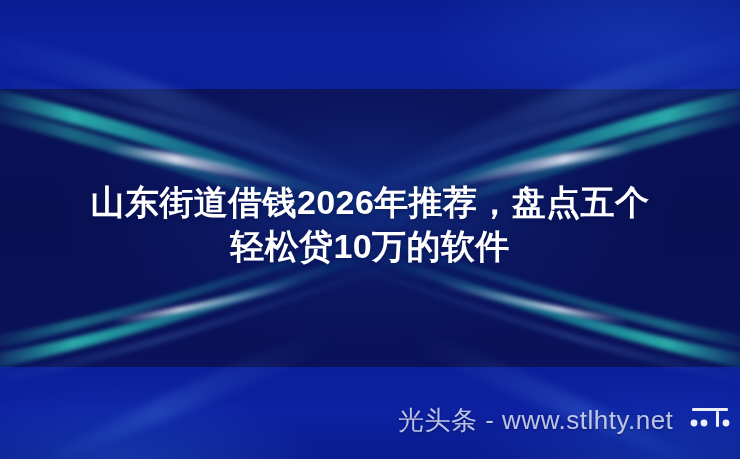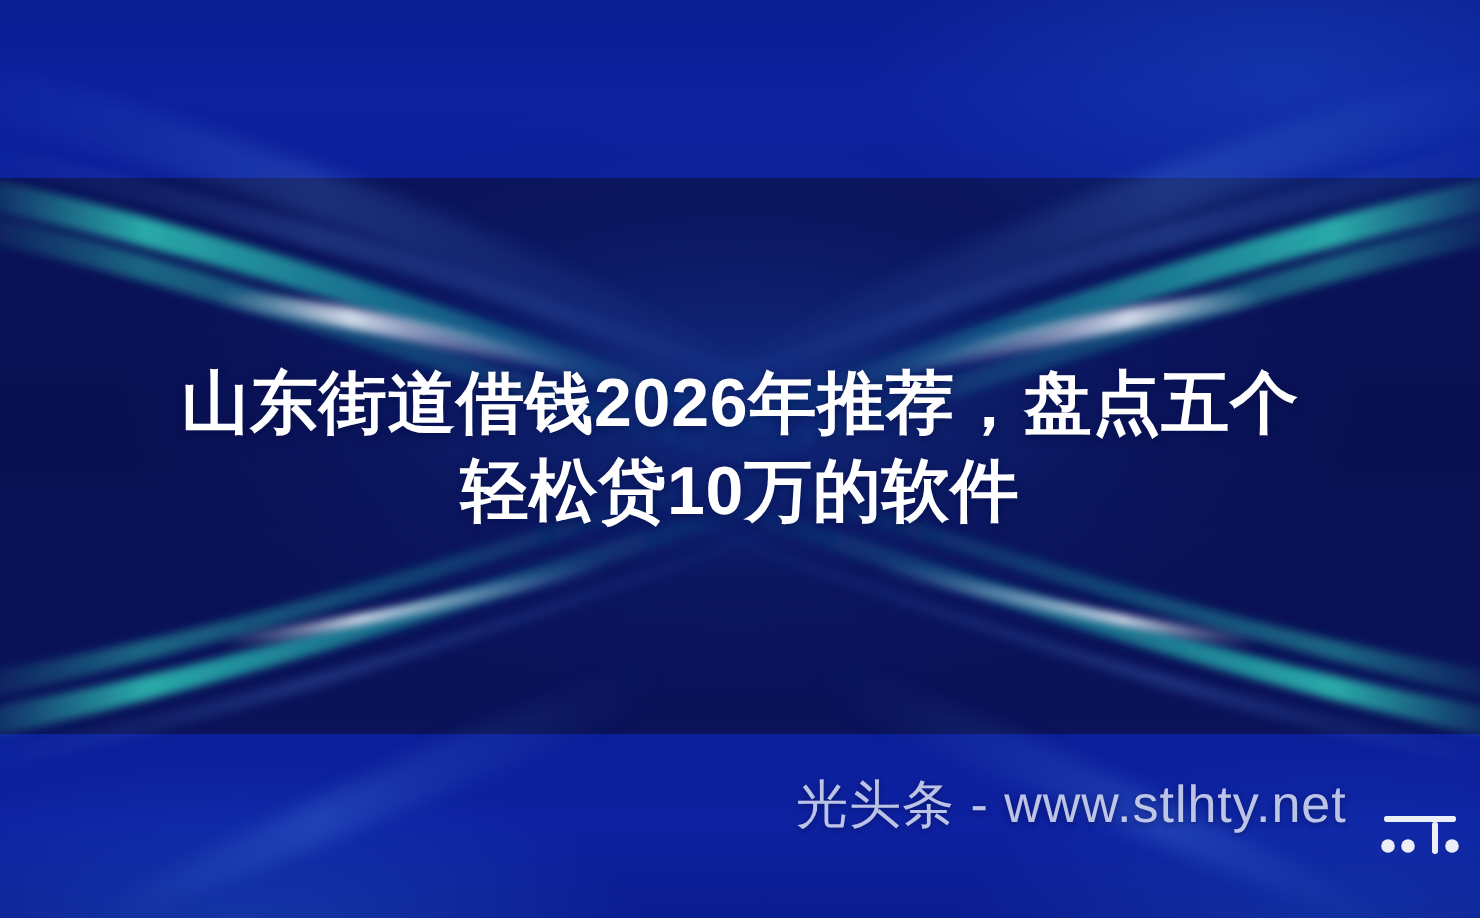--- a/index.html
+++ b/index.html
@@ -59,21 +59,21 @@
     font-weight:700;
     line-height:44px;
     letter-spacing:.4px;
     white-space:pre-line;
     text-shadow:0 1px 5px rgba(0,10,60,.55);
   }
 
   
   #watermark{
     position:absolute;
-    left:398px;top:386px;
+    left:398px;top:404px;
     color:rgba(232,238,252,.80);
     font-size:26px;
     line-height:32px;
     letter-spacing:.5px;
     white-space:nowrap;
     text-shadow:0 1px 3px rgba(0,8,50,.45);
   }
   #watermark-mark{
     position:absolute;
     left:686px;top:405px;

